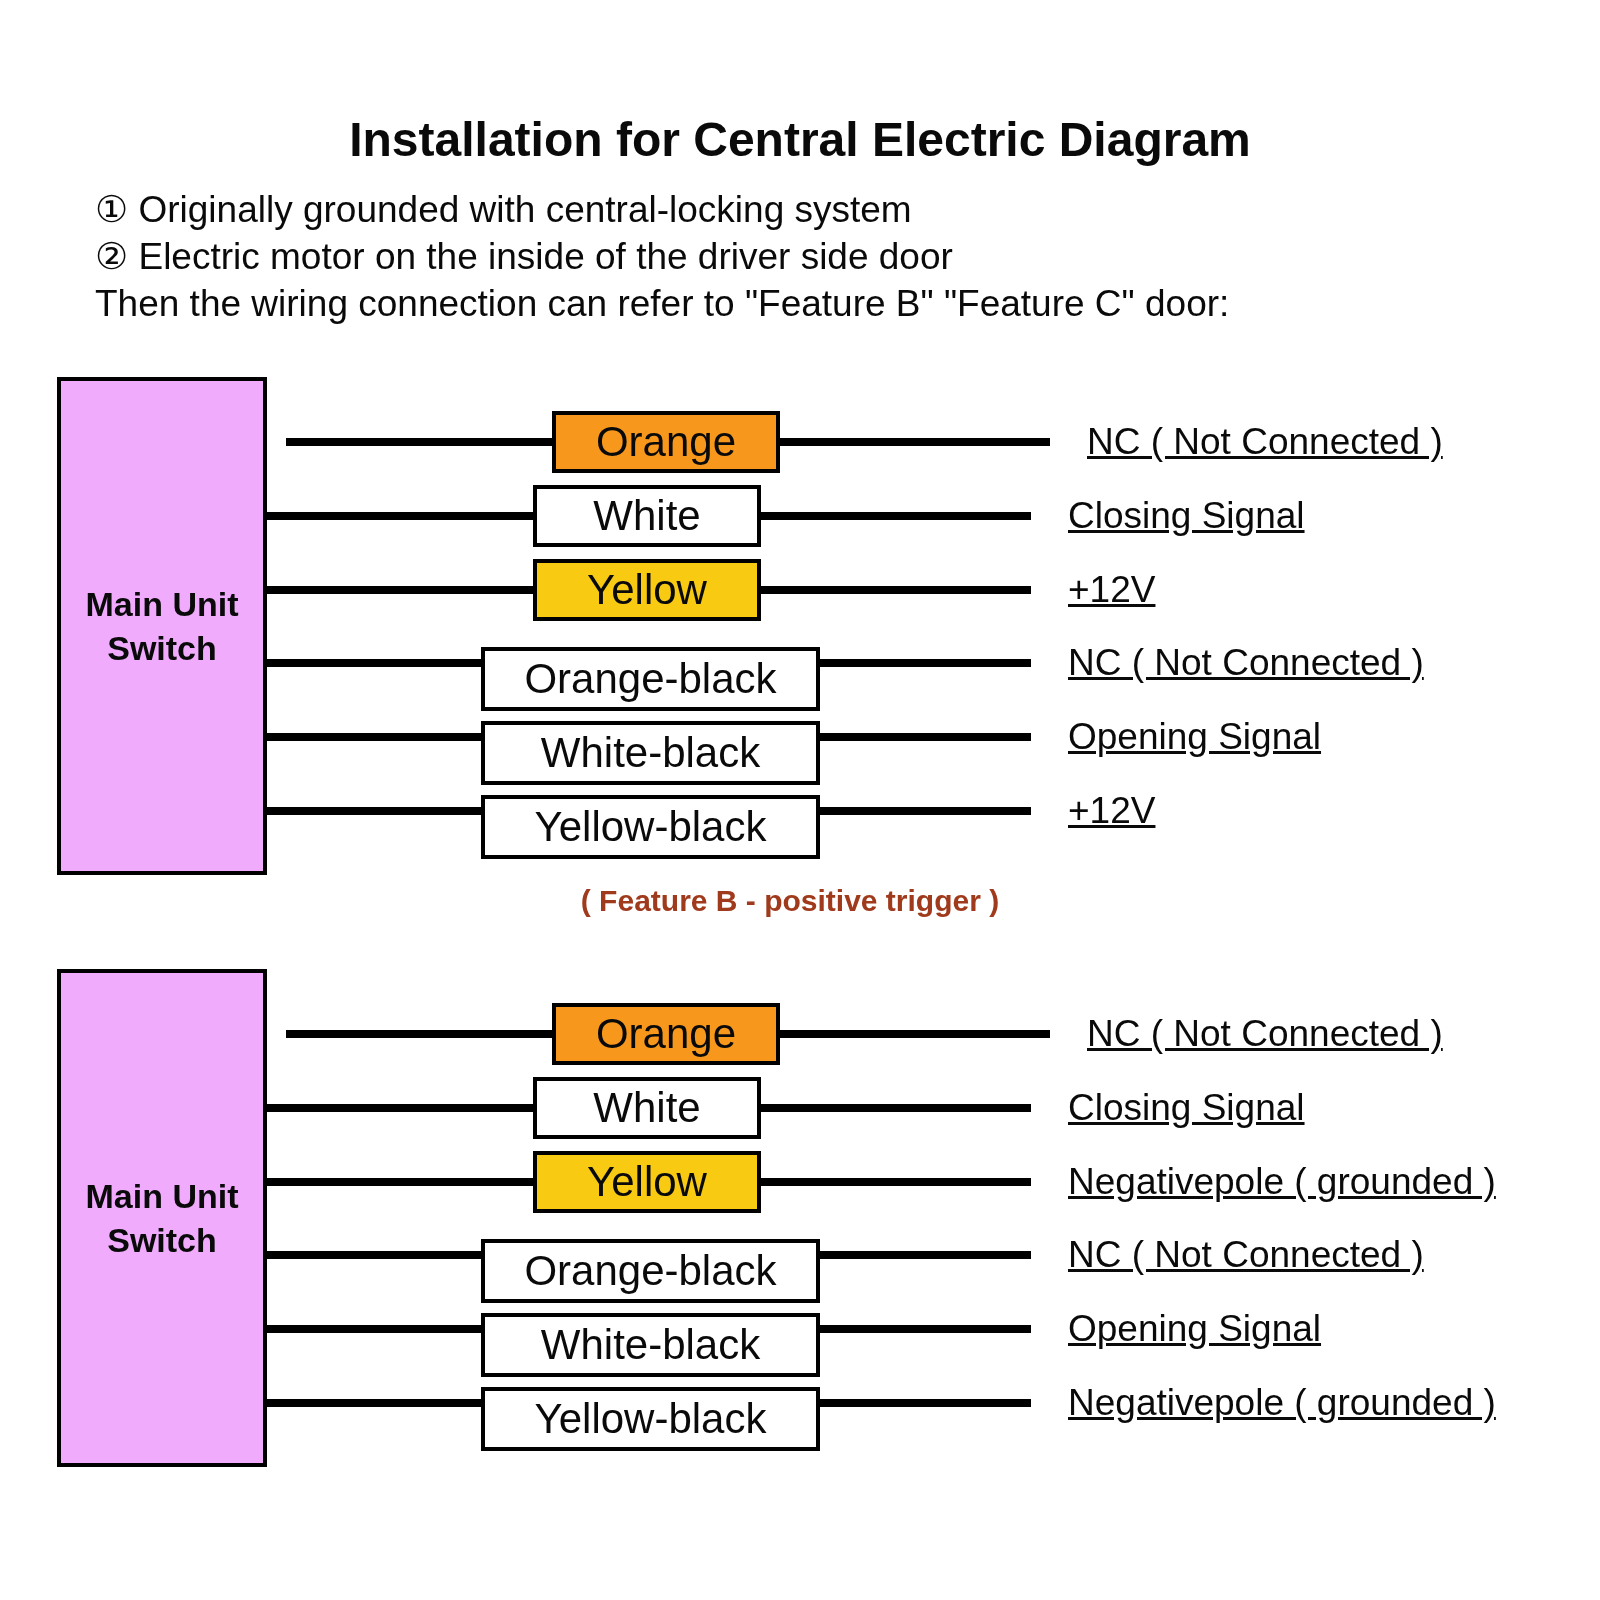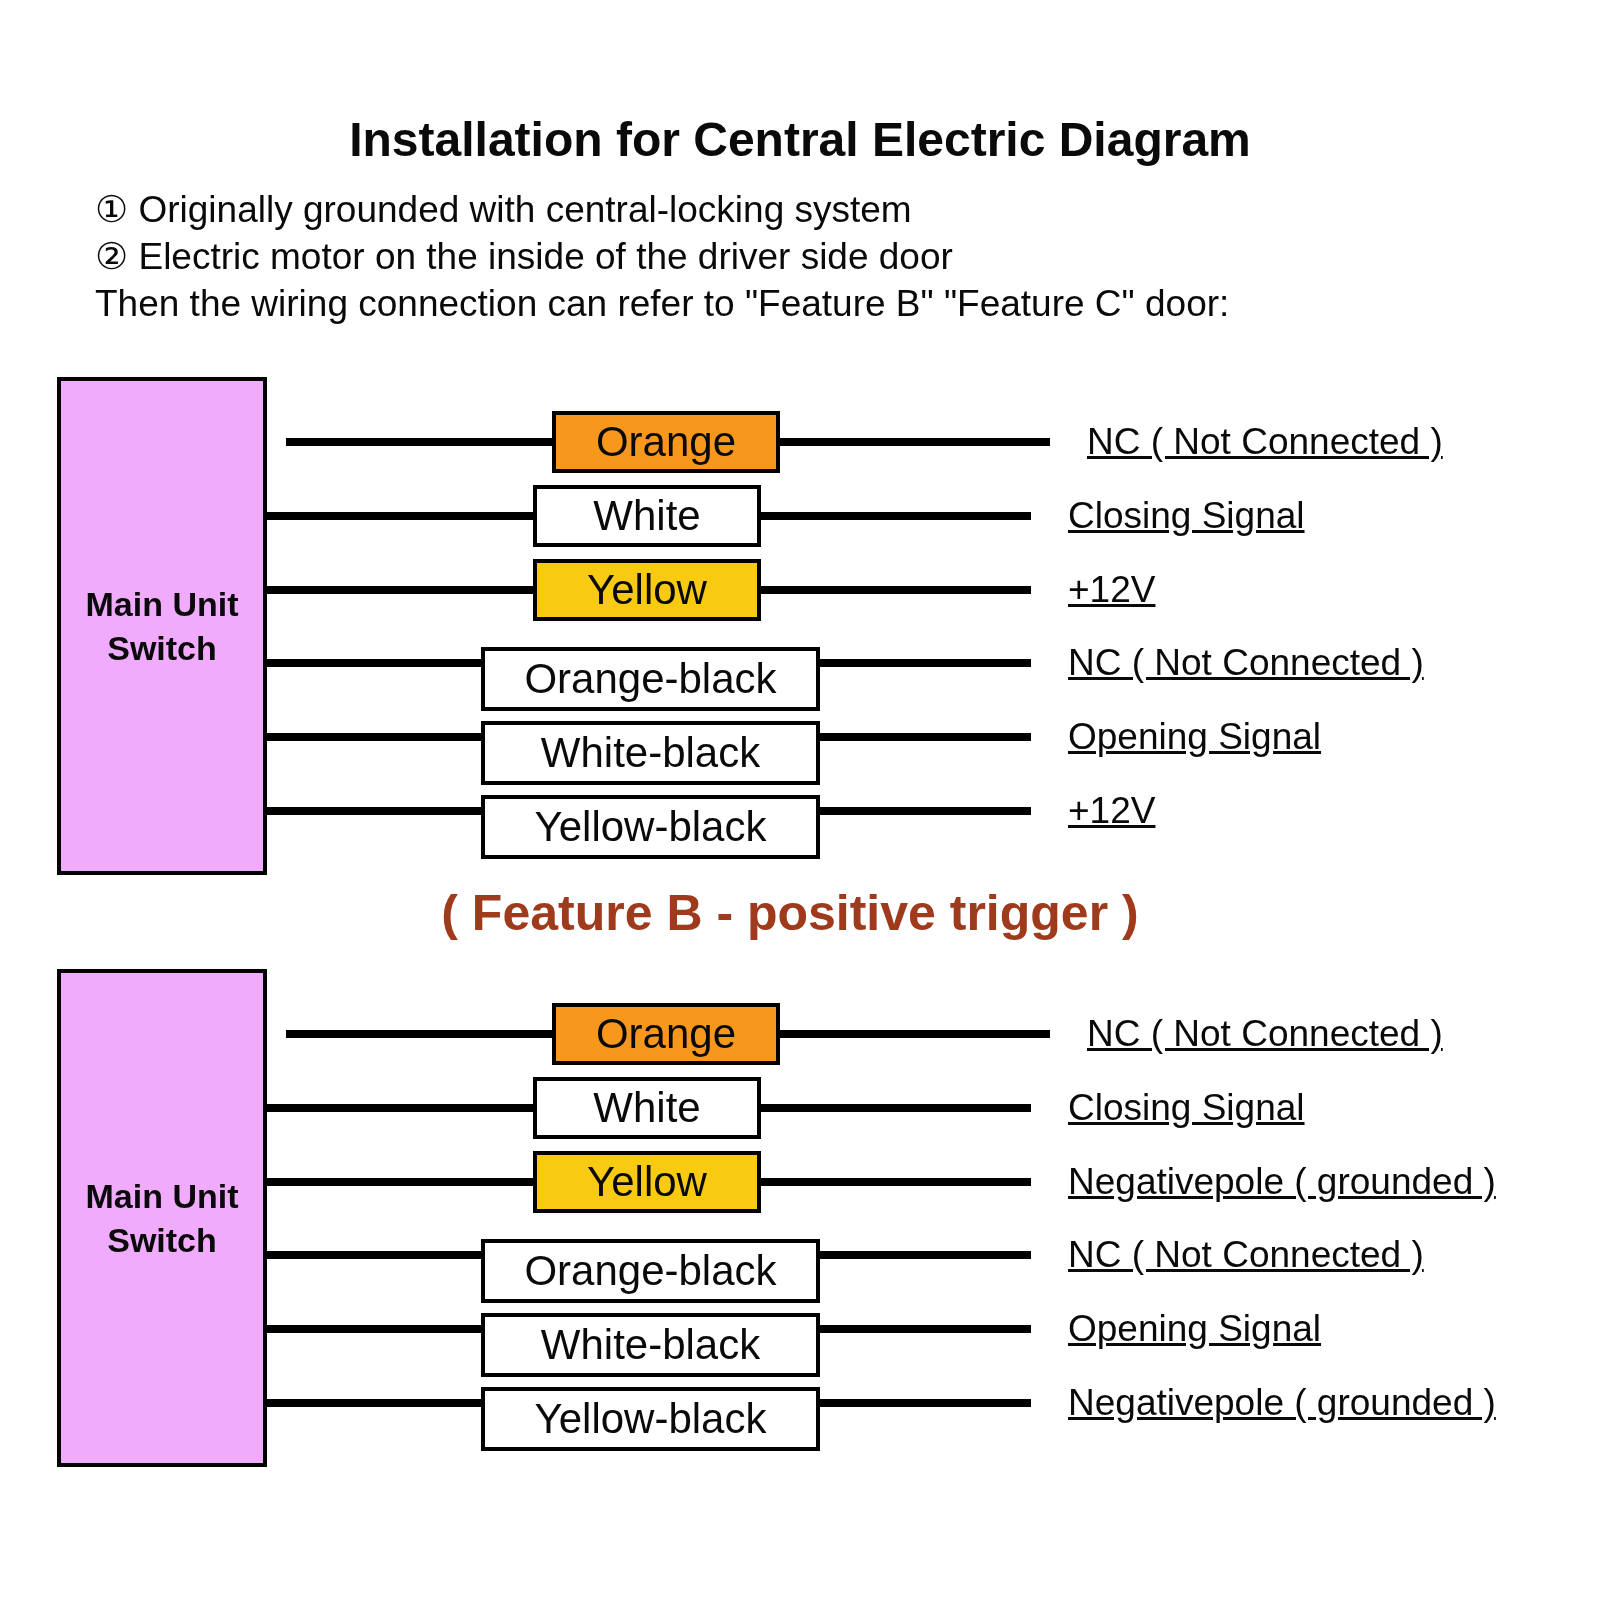--- a/index.html
+++ b/index.html
@@ -42,21 +42,21 @@
     font-size:42px;white-space:nowrap;
   }
   .row-narrow .wire-box{left:533px;width:228px;top:1px;height:62px;}
   .row-wide   .wire-box{left:481px;width:339px;top:16px;height:64px;}
   .signal{
     position:absolute;left:1068px;top:0;height:64px;line-height:64px;
     font-size:37px;white-space:nowrap;text-decoration:underline;
   }
   .caption{
     position:absolute;left:380px;top:507px;width:820px;
-    text-align:center;font-size:50px;font-weight:bold;
+    text-align:center;font-size:30px;font-weight:bold;
     color:var(--caption-color,#A03A1C);white-space:nowrap;
   }
 </style>
 </head>
 <body>
 
 <div id="canvas">
 
   <div class="title">Installation for Central Electric Diagram</div>
 

